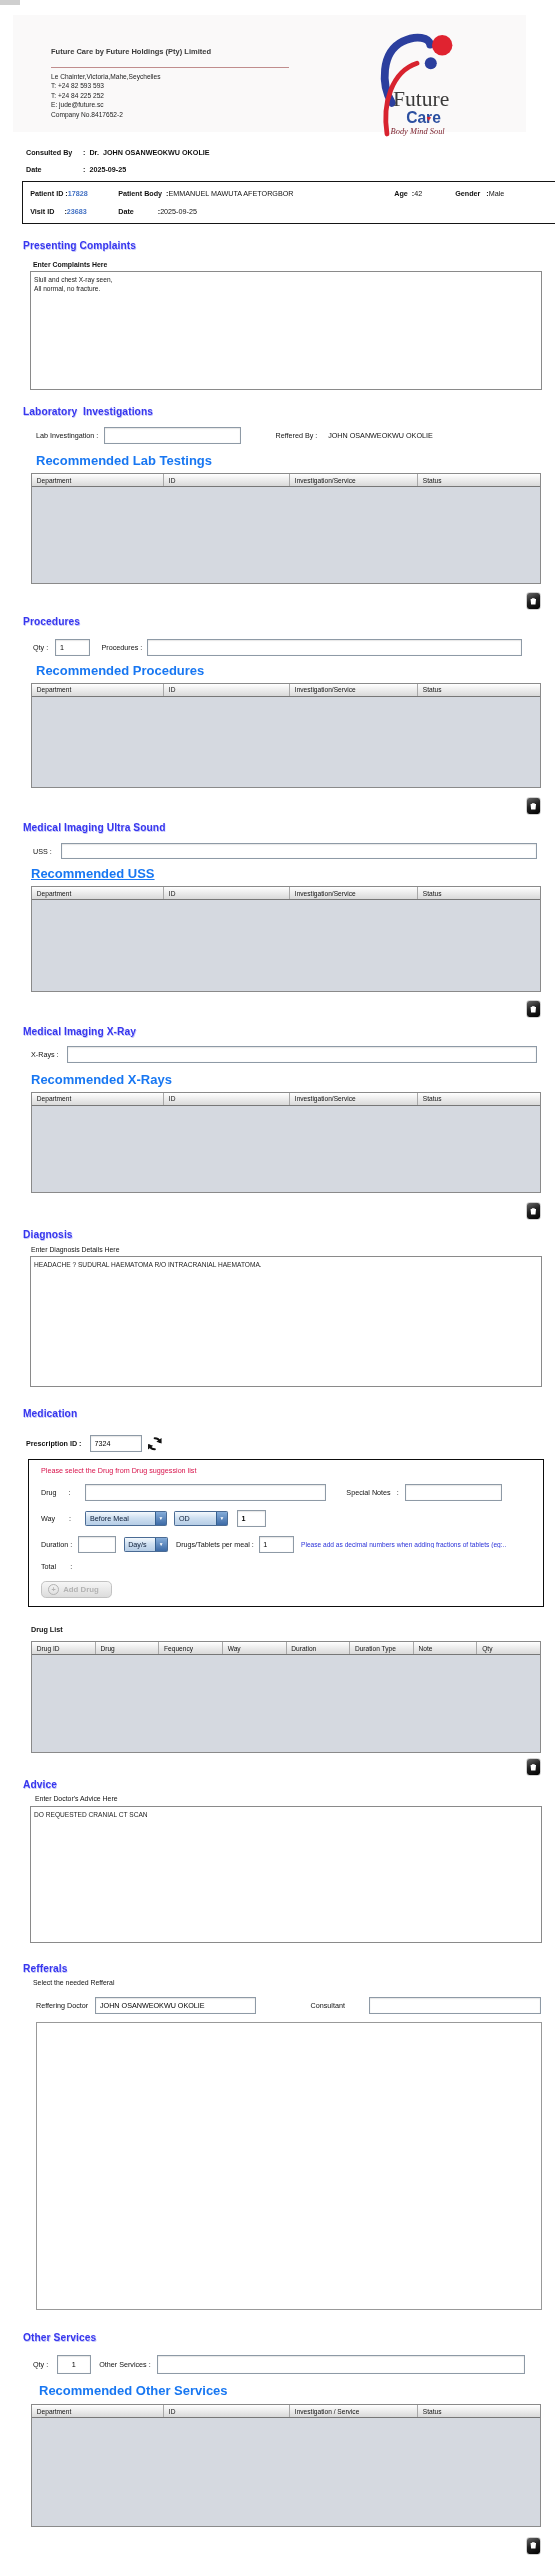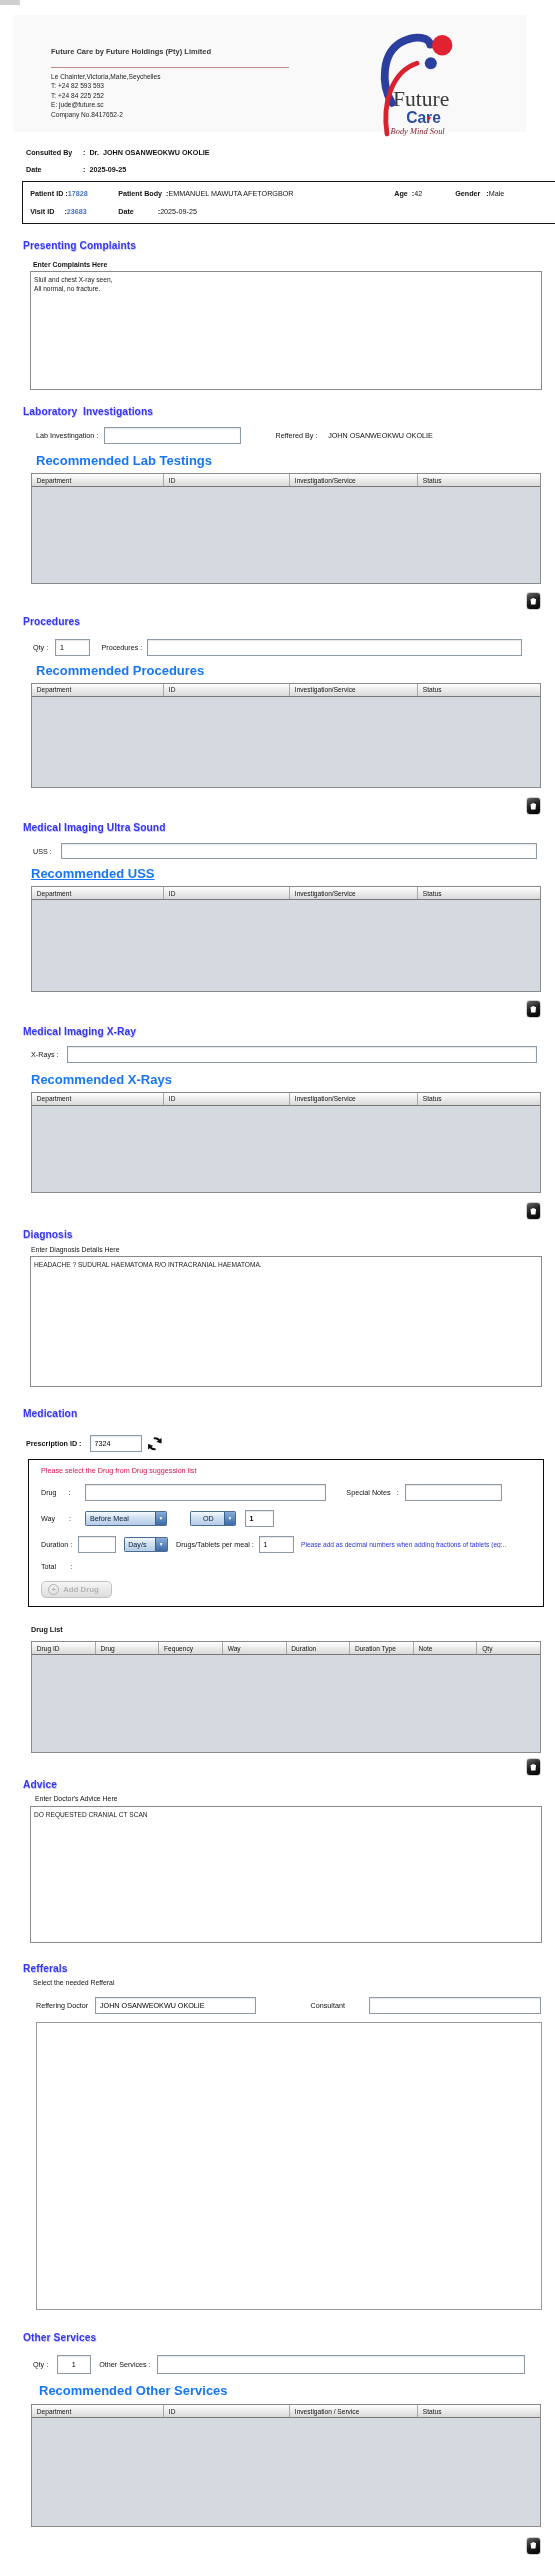--- a/index.html
+++ b/index.html
@@ -292,21 +292,21 @@
     <span class="m-lbl" style="margin-left:20.3px;">Special Notes   :</span>
     <input class="inp" style="margin-left: 6px; width: 88px;">
   </div>
 
   <div class="m-row">
     <span class="m-lbl">Way       :</span>
     <div class="combo" style="margin-left:14.3px;width:82px;">
       <span class="txt">Before Meal</span>
       <span class="arrow">▼</span>
     </div>
-    <div class="combo" style="margin-left:23px;width:46px;padding-left:8px;">
+    <div class="combo" style="margin-left:7px;width:54px;">
       <span class="txt">OD</span>
       <span class="arrow">▼</span>
     </div>
     <input class="inp" style="margin-left: 8.4px; width: 20px; font-weight: bold;" value="1">
   </div>
 
   <div class="m-row">
     <span class="m-lbl">Duration :</span>
     <input class="inp" style="margin-left: 6px; width: 29px;">
     <div class="combo" style="margin-left:7.2px;width:44px;">

